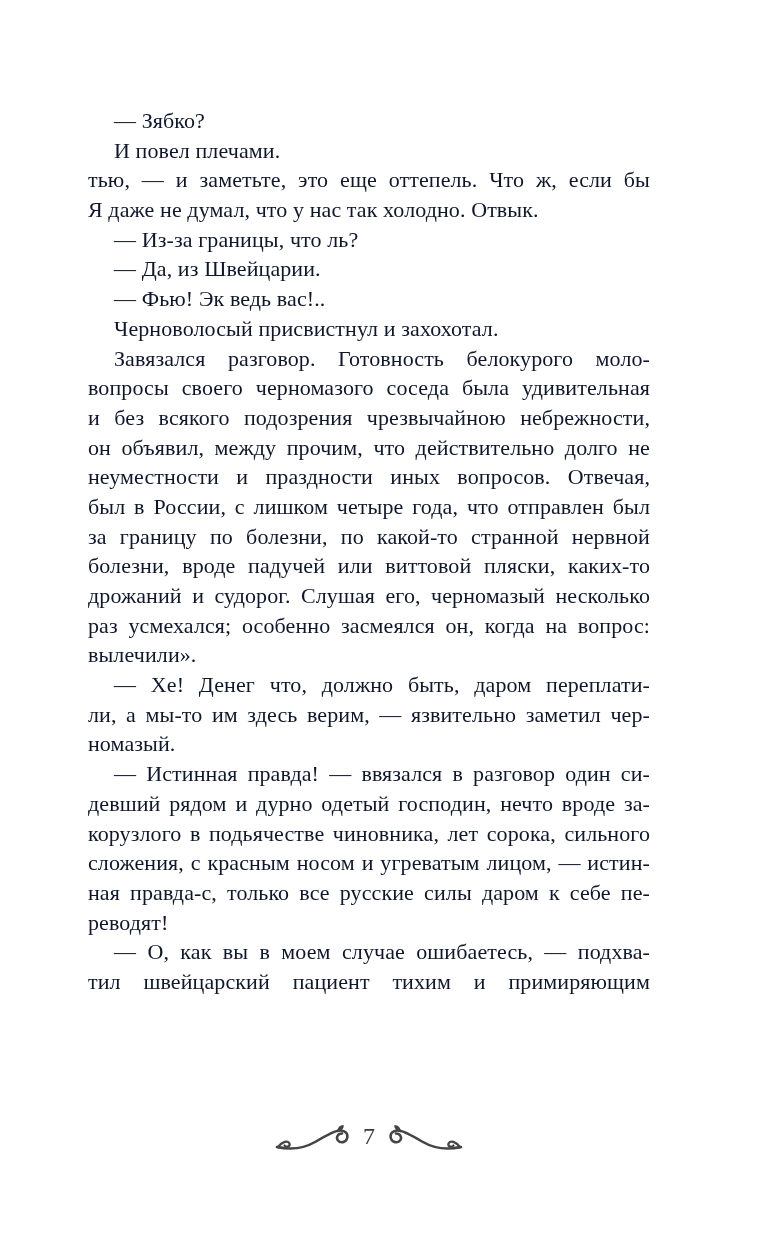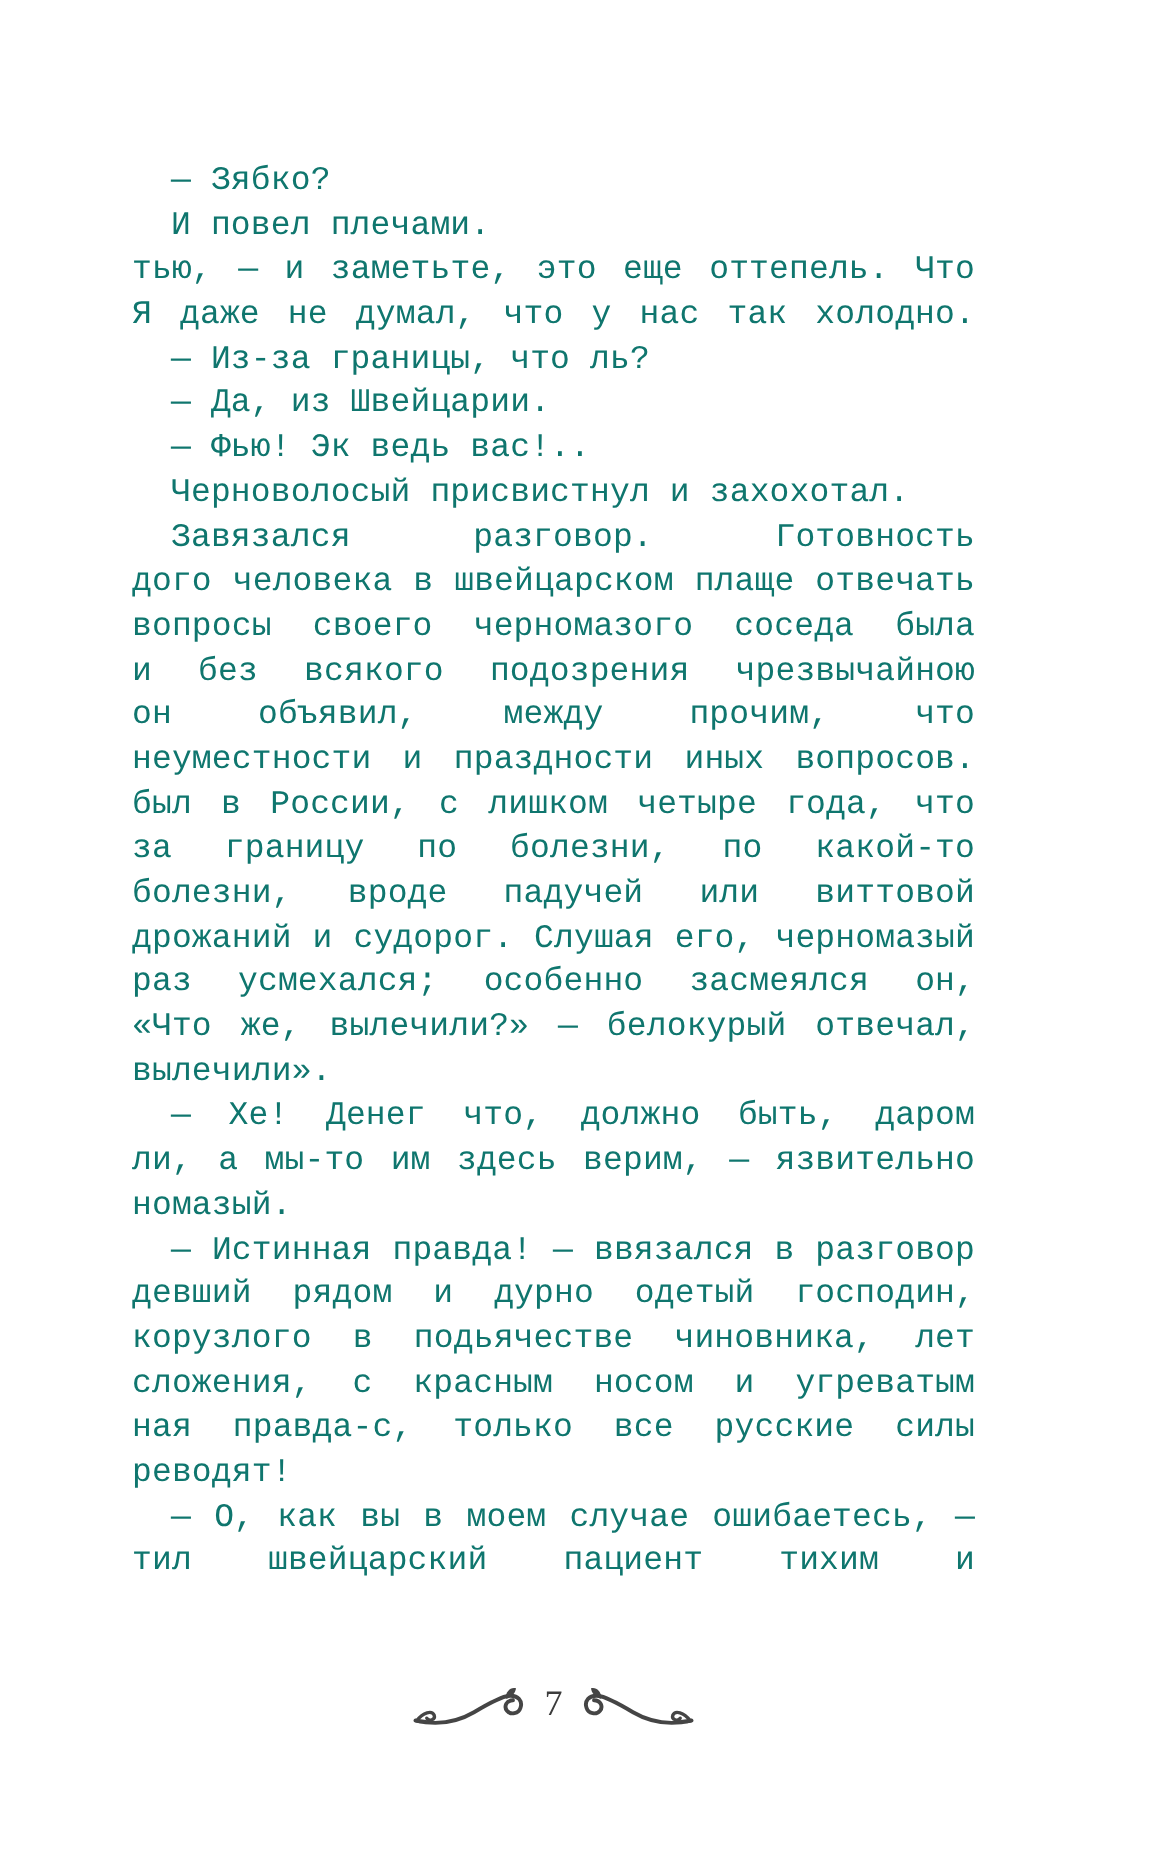--- a/index.html
+++ b/index.html
@@ -15,23 +15,22 @@
     overflow: hidden;
     font-family: "Liberation Serif", "DejaVu Serif", serif;
   }
   .text-block {
     position: absolute;
     left: 88px;
     top: 106px;
     width: 562px;
     font-size: 22px;
     line-height: 29.7px;
-    color: #0f766e;
+    color: #0f172a;
     letter-spacing: 0.1px;
-    font-family: Liberation Mono, monospace;
   }
   .ln {
     height: 29.7px;
     text-align: justify;
     text-align-last: justify;
     white-space: nowrap;
   }
   .ln.end { text-align-last: left; }
   .ln.ind { text-indent: 26px; }
   .footer {
@@ -60,31 +59,29 @@
   <div class="text-block">
       <div class="ln ind end" style="white-space: normal; overflow: hidden;">— Зябко?</div>
       <div class="ln ind end" style="white-space: normal; overflow: hidden;">И повел плечами.</div>
       <div class="ln" style="white-space: normal; overflow: hidden;">тью, — и заметьте, это еще оттепель. Что ж, если бы мороз?</div>
       <div class="ln end" style="white-space: normal; overflow: hidden;">Я даже не думал, что у нас так холодно. Отвык.</div>
       <div class="ln ind end" style="white-space: normal; overflow: hidden;">— Из-за границы, что ль?</div>
       <div class="ln ind end" style="white-space: normal; overflow: hidden;">— Да, из Швейцарии.</div>
       <div class="ln ind end" style="white-space: normal; overflow: hidden;">— Фью! Эк ведь вас!..</div>
       <div class="ln ind end" style="white-space: normal; overflow: hidden;">Черноволосый присвистнул и захохотал.</div>
       <div class="ln ind" style="white-space: normal; overflow: hidden;">Завязался разговор. Готовность белокурого моло-</div>
-      <div class="ln" style="white-space: normal; overflow: hidden;">дого человека в швейцарском плаще отвечать на все</div>
       <div class="ln" style="white-space: normal; overflow: hidden;">вопросы своего черномазого соседа была удивительная</div>
       <div class="ln" style="white-space: normal; overflow: hidden;">и без всякого подозрения чрезвычайною небрежности,</div>
       <div class="ln" style="white-space: normal; overflow: hidden;">он объявил, между прочим, что действительно долго не</div>
       <div class="ln" style="white-space: normal; overflow: hidden;">неуместности и праздности иных вопросов. Отвечая,</div>
       <div class="ln" style="white-space: normal; overflow: hidden;">был в России, с лишком четыре года, что отправлен был</div>
       <div class="ln" style="white-space: normal; overflow: hidden;">за границу по болезни, по какой-то странной нервной</div>
       <div class="ln" style="white-space: normal; overflow: hidden;">болезни, вроде падучей или виттовой пляски, каких-то</div>
       <div class="ln" style="white-space: normal; overflow: hidden;">дрожаний и судорог. Слушая его, черномазый несколько</div>
       <div class="ln" style="white-space: normal; overflow: hidden;">раз усмехался; особенно засмеялся он, когда на вопрос:</div>
-      <div class="ln" style="white-space: normal; overflow: hidden;">«Что же, вылечили?» — белокурый отвечал, что «нет, не</div>
       <div class="ln end" style="white-space: normal; overflow: hidden;">вылечили».</div>
       <div class="ln ind" style="white-space: normal; overflow: hidden;">— Хе! Денег что, должно быть, даром переплати-</div>
       <div class="ln" style="white-space: normal; overflow: hidden;">ли, а мы-то им здесь верим, — язвительно заметил чер-</div>
       <div class="ln end" style="white-space: normal; overflow: hidden;">номазый.</div>
       <div class="ln ind" style="white-space: normal; overflow: hidden;">— Истинная правда! — ввязался в разговор один си-</div>
       <div class="ln" style="white-space: normal; overflow: hidden;">девший рядом и дурно одетый господин, нечто вроде за-</div>
       <div class="ln" style="white-space: normal; overflow: hidden;">корузлого в подьячестве чиновника, лет сорока, сильного</div>
       <div class="ln" style="white-space: normal; overflow: hidden;">сложения, с красным носом и угреватым лицом, — истин-</div>
       <div class="ln" style="white-space: normal; overflow: hidden;">ная правда-с, только все русские силы даром к себе пе-</div>
       <div class="ln end" style="white-space: normal; overflow: hidden;">реводят!</div>

